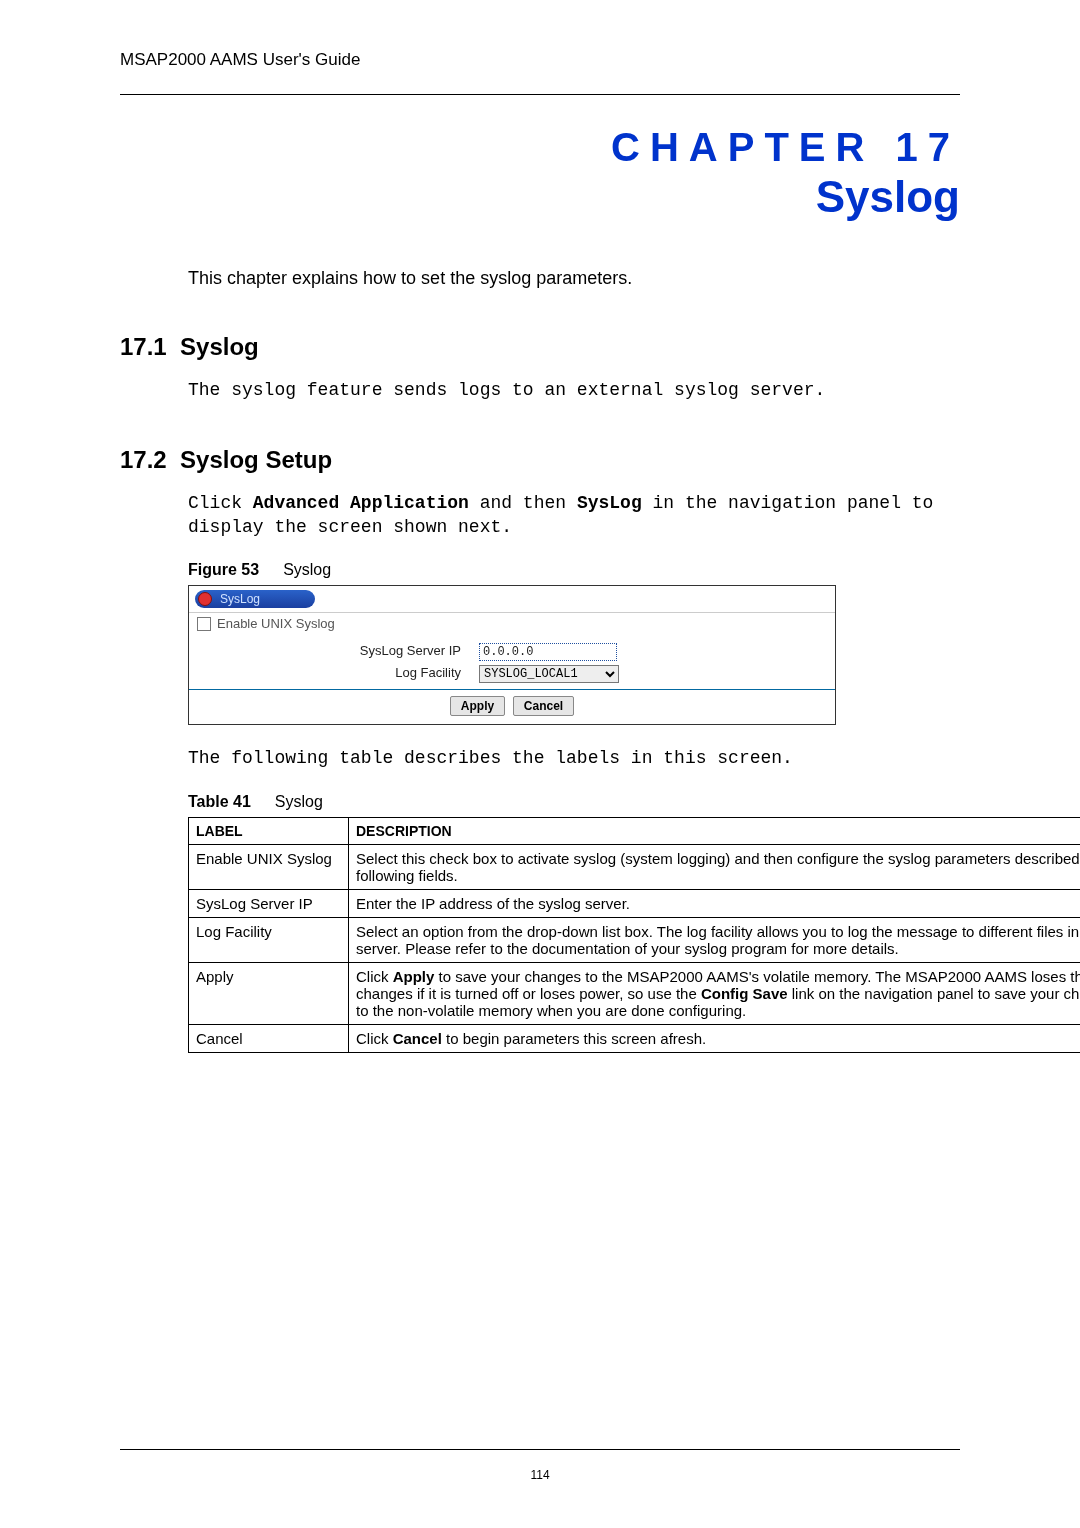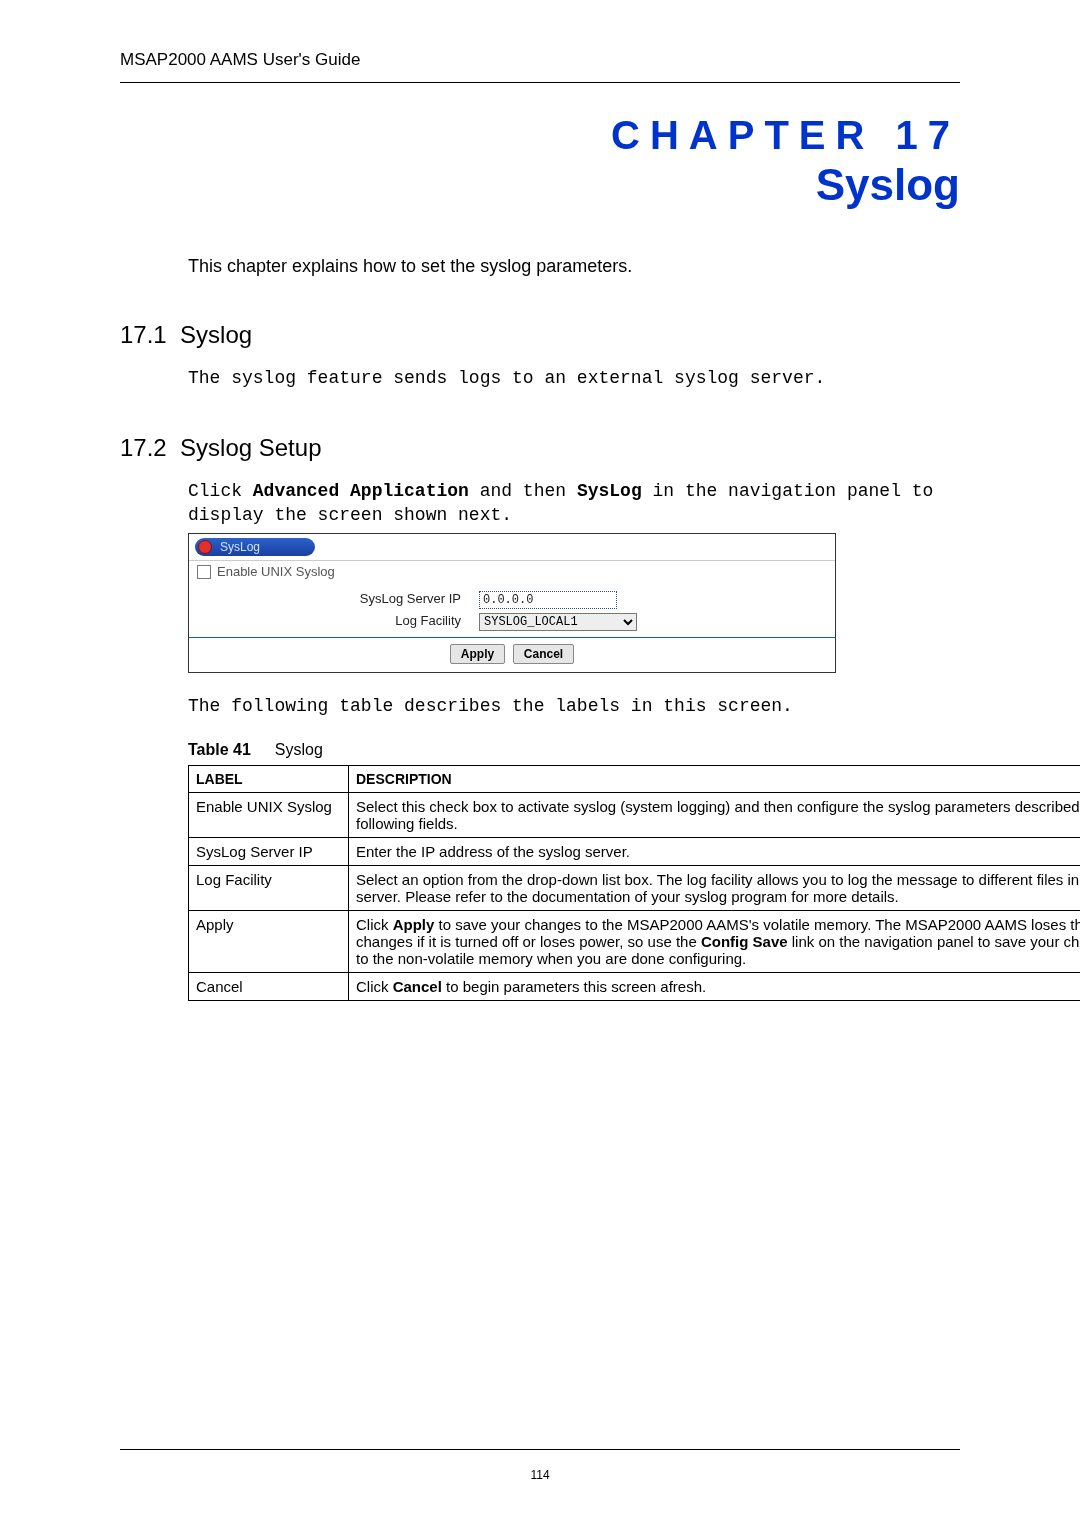--- a/index.html
+++ b/index.html
@@ -11,21 +11,21 @@
   }
   .page {
     width: 1080px;
     height: 1528px;
     position: relative;
     box-sizing: border-box;
     padding: 50px 120px 40px 120px;
   }
   .header-line {
     font-size: 17px;
-    padding-bottom: 12px;
+    padding-bottom: 24px;
     border-bottom: 1px solid #000;
   }
   .chapter-heading {
     text-align: right;
     margin-top: 30px;
   }
   .chapter-label {
     font-family: Arial, sans-serif;
     font-size: 40px;
     font-weight: bold;
@@ -40,21 +40,21 @@
     color: #0033cc;
     letter-spacing: 0px;
   }
   .intro {
     font-size: 18px;
     margin-top: 46px;
     margin-left: 68px;
   }
   .section-heading {
     font-size: 24px;
-    font-weight: normal;
+    font-weight: bold;
     margin-top: 44px;
   }
   .section-body {
     font-size: 18px;
     margin-top: 18px;
     margin-left: 68px;
     line-height: 1.3;
     font-family: Liberation Mono, monospace;
   }
   .section-body .bold {
@@ -140,21 +140,21 @@
     font-family: "Courier New", monospace;
     font-size: 12px;
     width: 130px;
     border: 1px dotted #2050a0;
     padding: 1px 3px;
     color: #222;
   }
   .fig-form .val select {
     font-family: "Courier New", monospace;
     font-size: 12px;
-    width: 158px;
+    width: 140px;
     border: 1px solid #777;
     background: #eee;
   }
   .fig-buttons {
     text-align: center;
     padding: 6px 0 8px 0;
     border-top: 1px solid #0369a1;
   }
   .fig-buttons button {
     font-family: Tahoma, Arial, sans-serif;
@@ -222,20 +222,23 @@
   </div>
   <div class="section-body">The syslog feature sends logs to an external syslog server.</div>
 
   <div class="section-heading">
     <span>17.2</span>&nbsp;&nbsp;<span>Syslog Setup</span>
   </div>
   <div class="section-body">
     <span>Click </span><span class="bold">Advanced Application</span><span> and then </span><span class="bold">SysLog</span><span> in the navigation panel to display the screen shown next.</span>
   </div>
 
+  <div class="figure-caption">
+    <span class="bold">Figure 53</span><span>Syslog</span>
+  </div>
 
   <div class="figure-box">
     <div class="fig-header">
       <span class="pill">
         <span class="dot"></span>
         <span class="pill-text">SysLog</span>
       </span>
     </div>
     <div class="checkbox-row">
       <span class="chk"></span>

